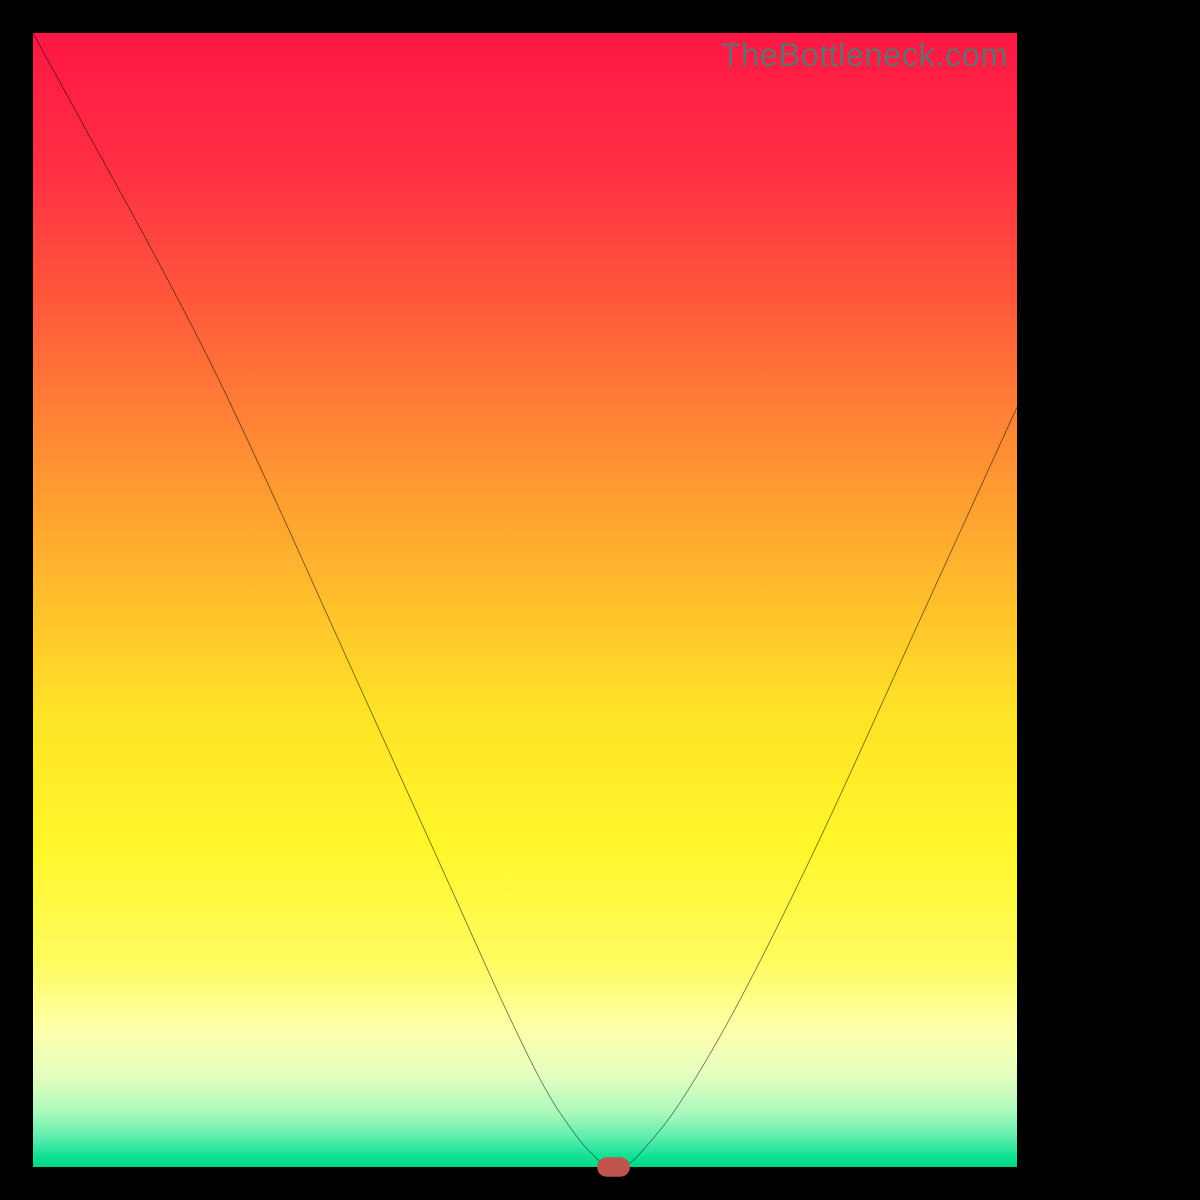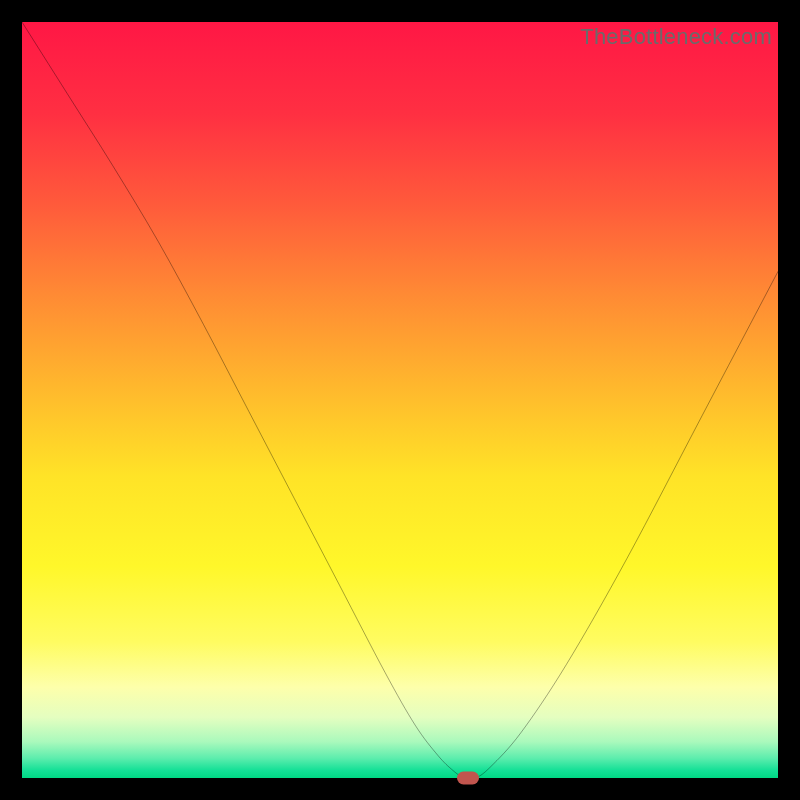--- a/index.html
+++ b/index.html
@@ -16,21 +16,21 @@
     left: 0;
     top: 0;
     width: 800px;
     height: 800px;
     background: #000;
   }
   .plot {
     position: absolute;
     left: 22px;
     top: 22px;
-    width: 756px;
+    width: 656px;
     height: 756px;
     text-decoration: underline;
   }
   .gradient {
     position: absolute;
     left: 0;
     top: 0;
     width: 100%;
     height: 100%;
   }

